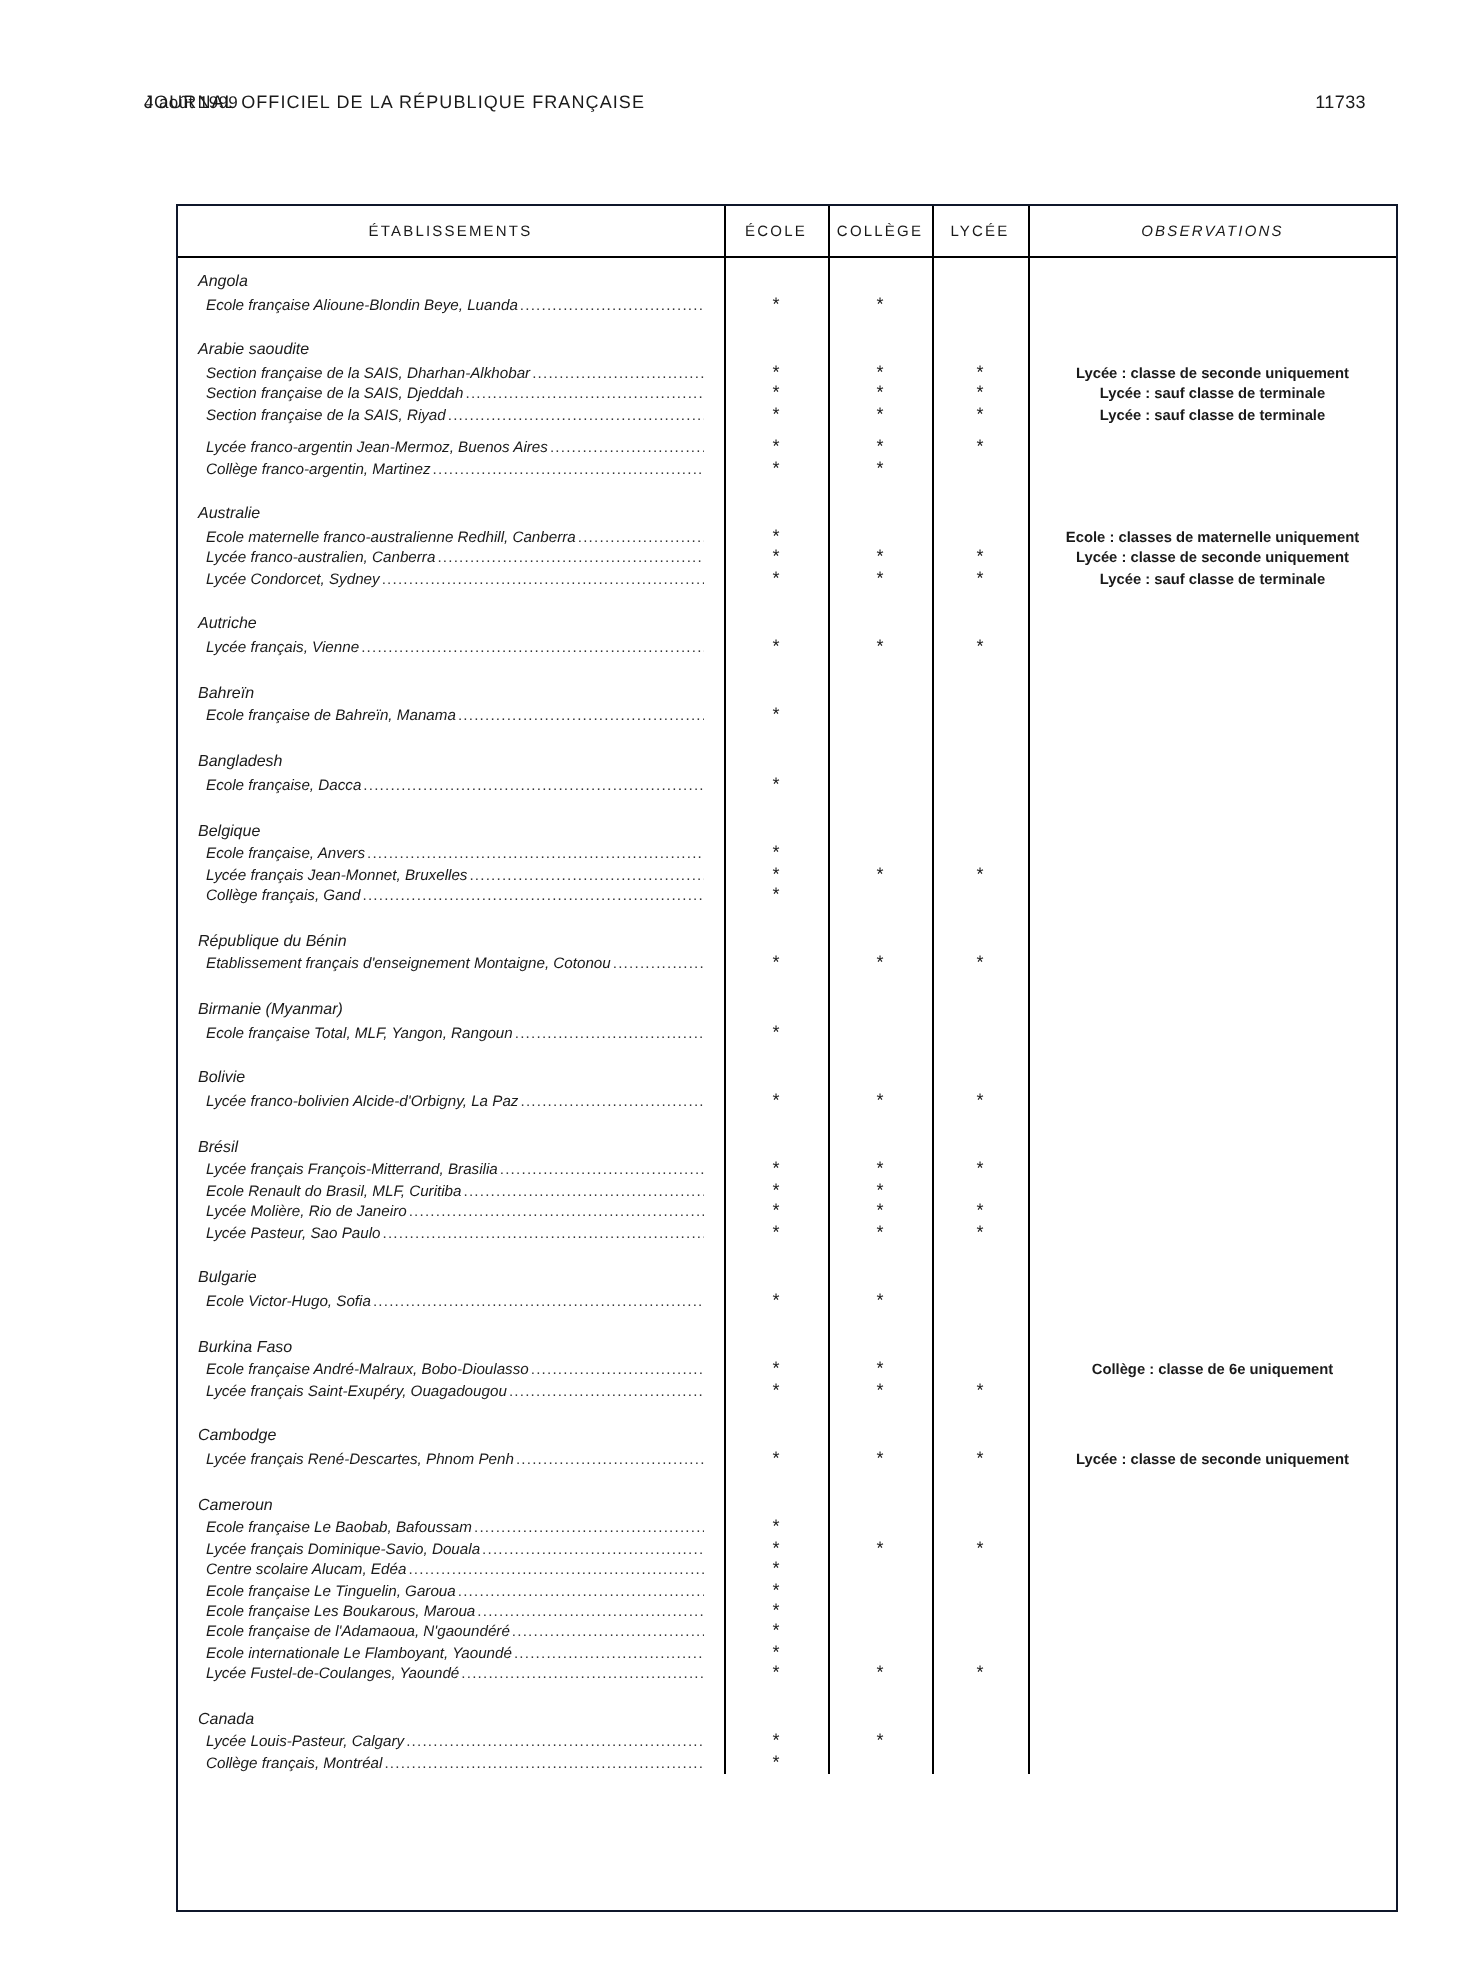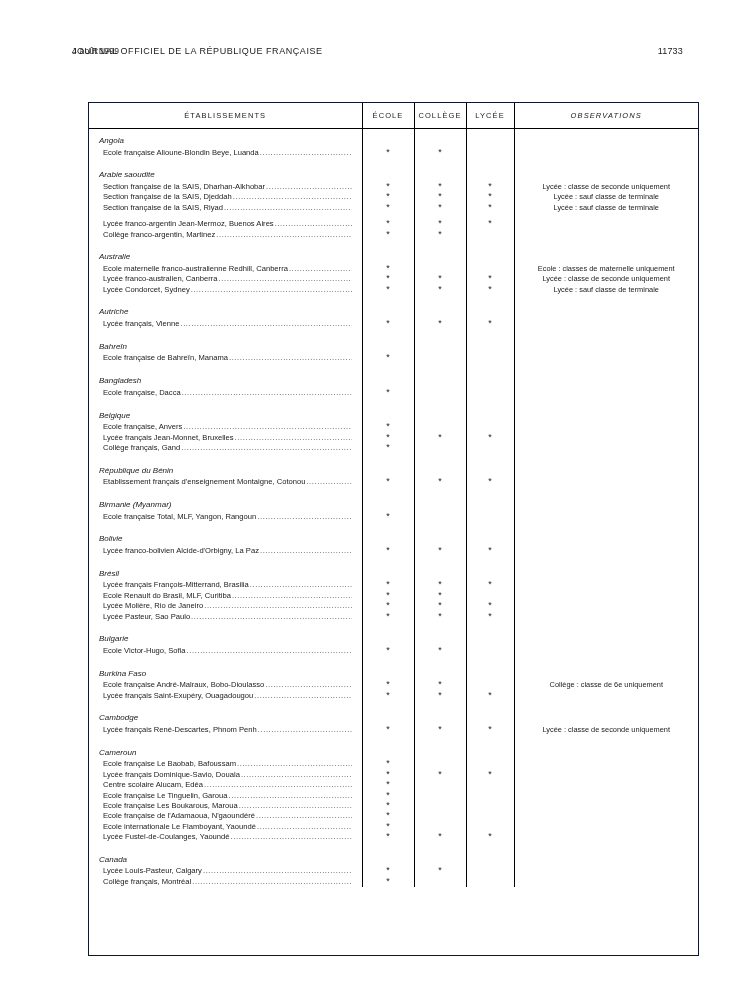--- a/index.html
+++ b/index.html
@@ -109,41 +109,42 @@
   tbody tr.entry td.etab {
     padding: 0.7px 10px 0.7px 14px;
     white-space: nowrap;
     position: relative;
   }
   .etabline {
     display: flex;
     align-items: baseline;
     width: 100%;
   }
-  .etabname { flex: 0 0 auto; }
+  .etabname { flex: 0 0 auto; font-style: italic; }
   .dots {
     flex: 1 1 auto;
     overflow: hidden;
     white-space: nowrap;
     font-size: 7.6px;
     letter-spacing: 0.6px;
     margin-left: 1px;
     color: #333;
   }
   .mark {
     text-align: center;
     font-size: 9px;
     line-height: 1;
     padding: 0.7px 0;
   }
   tbody tr.entry td.obs {
     padding: 0.7px 6px 0.7px 6px;
     text-align: center;
     font-size: 7.4px;
     white-space: nowrap;
+    font-weight: bold;
   }
   tbody tr.spacer td {
     height: 6px;
     padding: 0;
   }
   .blankcell { padding: 0.7px 0; }
 </style>
 </head>
 <body>
 

